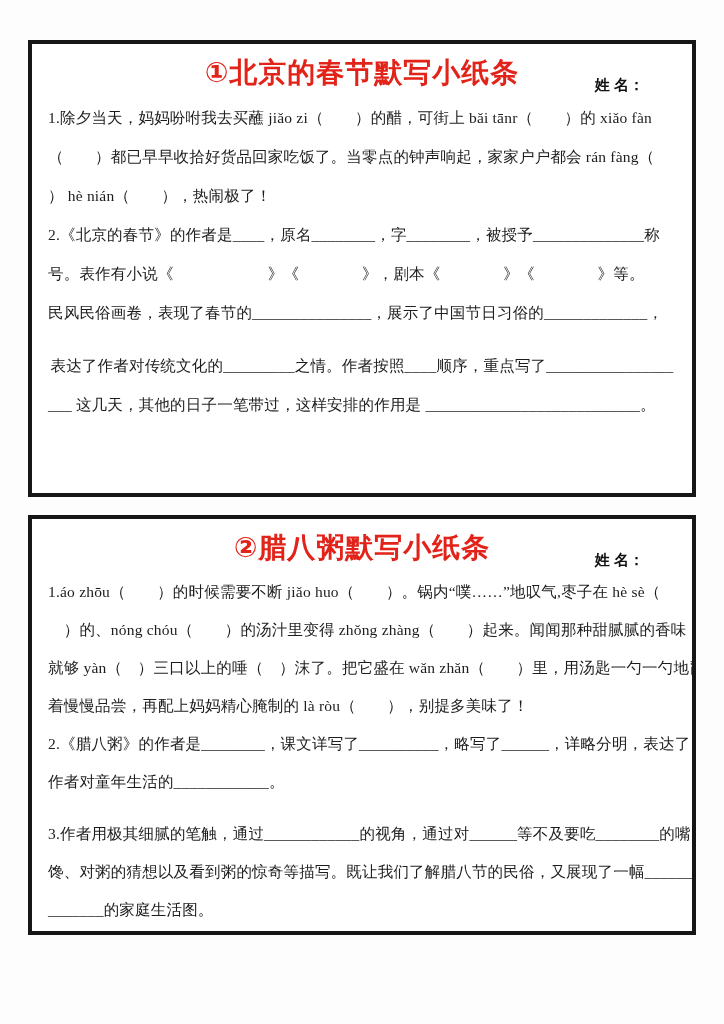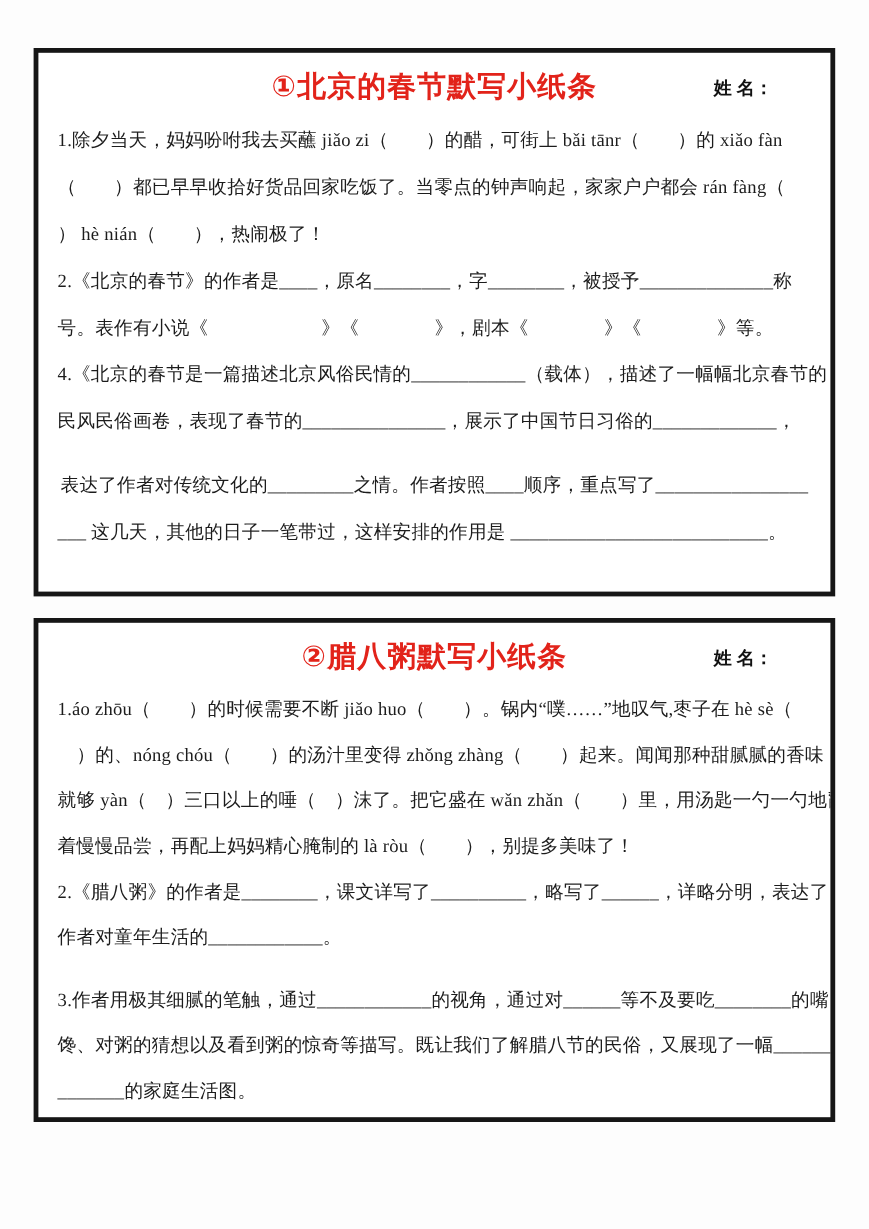--- a/index.html
+++ b/index.html
@@ -29,29 +29,29 @@
   .card-header{
     position:relative;
     margin-top:12px;
     height:38px;
   }
   .card-title{
     margin:0;
     text-align:center;
     font-family:"Liberation Sans","DejaVu Sans",sans-serif;
     font-weight:800;
-    font-size:24px;
+    font-size:28px;
     letter-spacing:1px;
     color:var(--title-red);
     line-height:34px;
   }
   .name-label{
     position:absolute;
     right:48px;
-    top:8px;
+    top:20px;
     font-family:"Liberation Sans","DejaVu Sans",sans-serif;
     font-weight:700;
     font-size:15px;
     color:#111;
   }
   .card-body{
     padding:4px 16px 0 16px;
     font-size:15.5px;
   }
   .line{
@@ -71,21 +71,20 @@
     <div class="card-header">
       <h2 class="card-title">①北京的春节默写小纸条</h2>
       <span class="name-label">姓 名：</span>
     </div>
     <div class="card-body">
       <div class="line">1.除夕当天，妈妈吩咐我去买蘸 jiǎo zi（　　）的醋，可街上 bǎi tānr（　　）的 xiǎo fàn</div>
       <div class="line">（　　）都已早早收拾好货品回家吃饭了。当零点的钟声响起，家家户户都会 rán fàng（</div>
       <div class="line">） hè nián（　　），热闹极了！</div>
       <div class="line">2.《北京的春节》的作者是____，原名________，字________，被授予______________称</div>
       <div class="line">号。表作有小说《　　　　　　》《　　　　》，剧本《　　　　》《　　　　》等。</div>
-      <div class="line">4.《北京的春节是一篇描述北京风俗民情的____________（载体），描述了一幅幅北京春节的</div>
       <div class="line">民风民俗画卷，表现了春节的_______________，展示了中国节日习俗的_____________，</div>
       <div class="line gap-before">表达了作者对传统文化的_________之情。作者按照____顺序，重点写了________________</div>
       <div class="line">___ 这几天，其他的日子一笔带过，这样安排的作用是 ___________________________。</div>
     </div>
   </section>
 
   <section class="card card-2">
     <div class="card-header">
       <h2 class="card-title">②腊八粥默写小纸条</h2>
       <span class="name-label">姓 名：</span>

